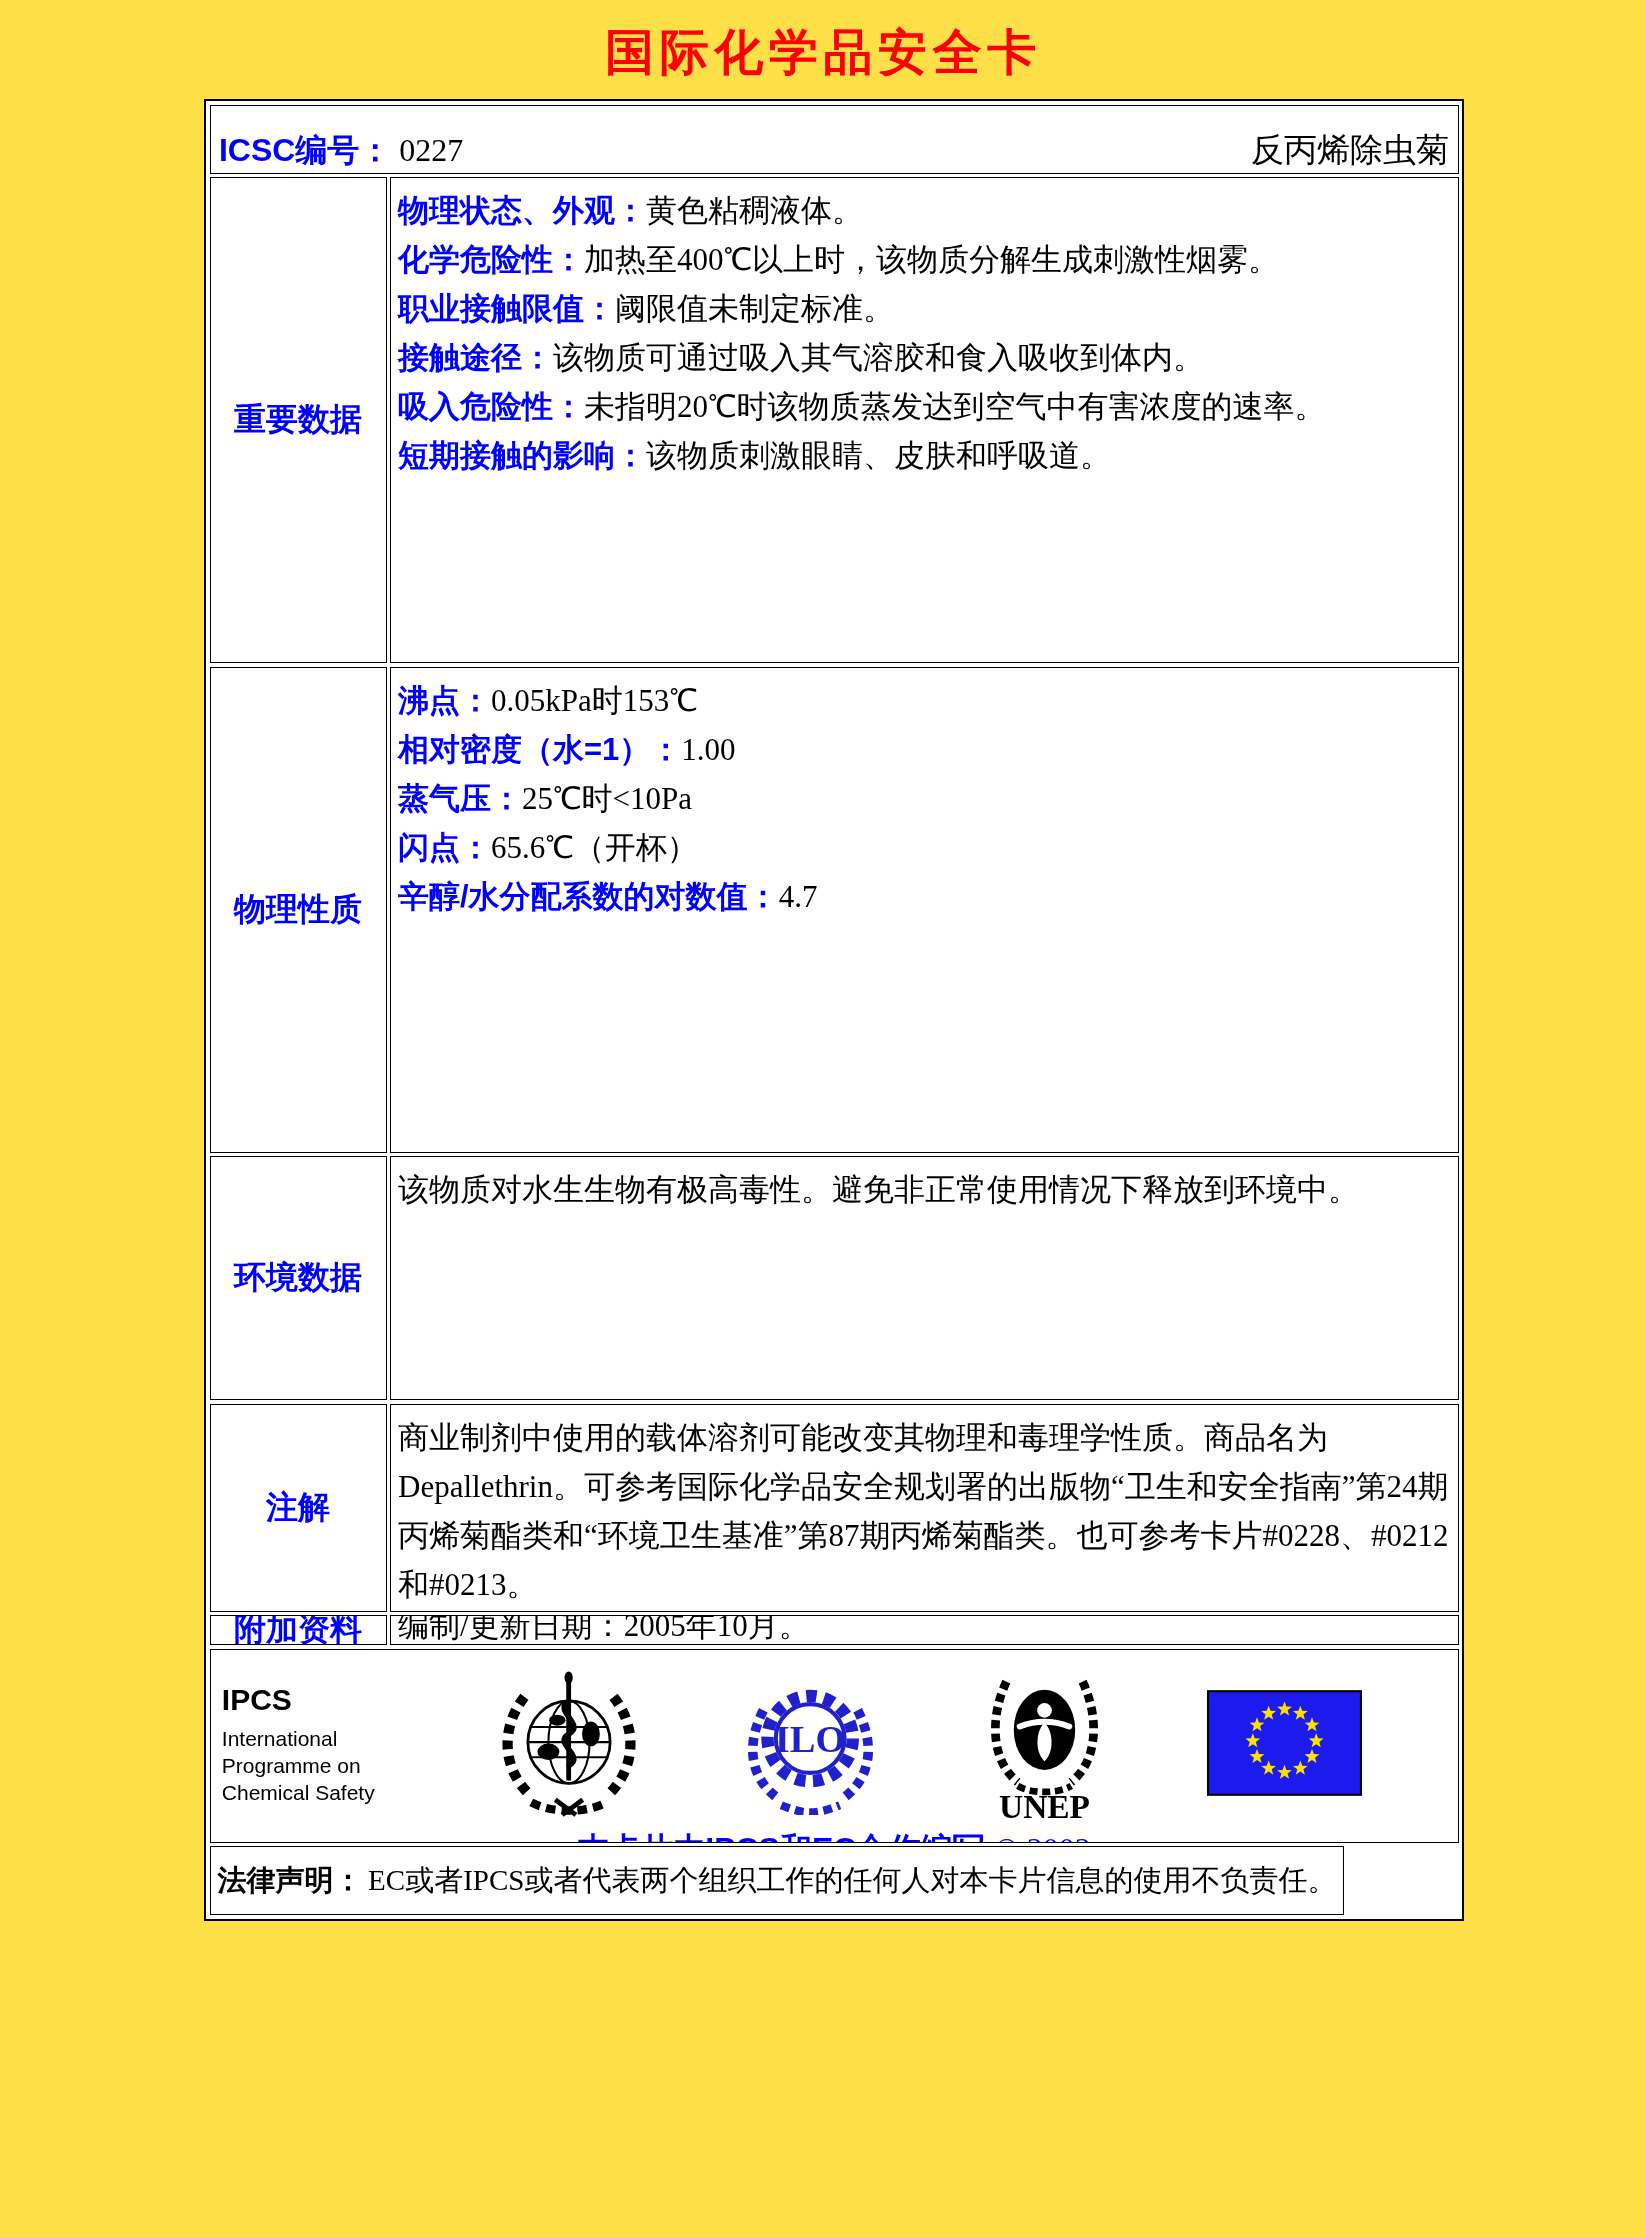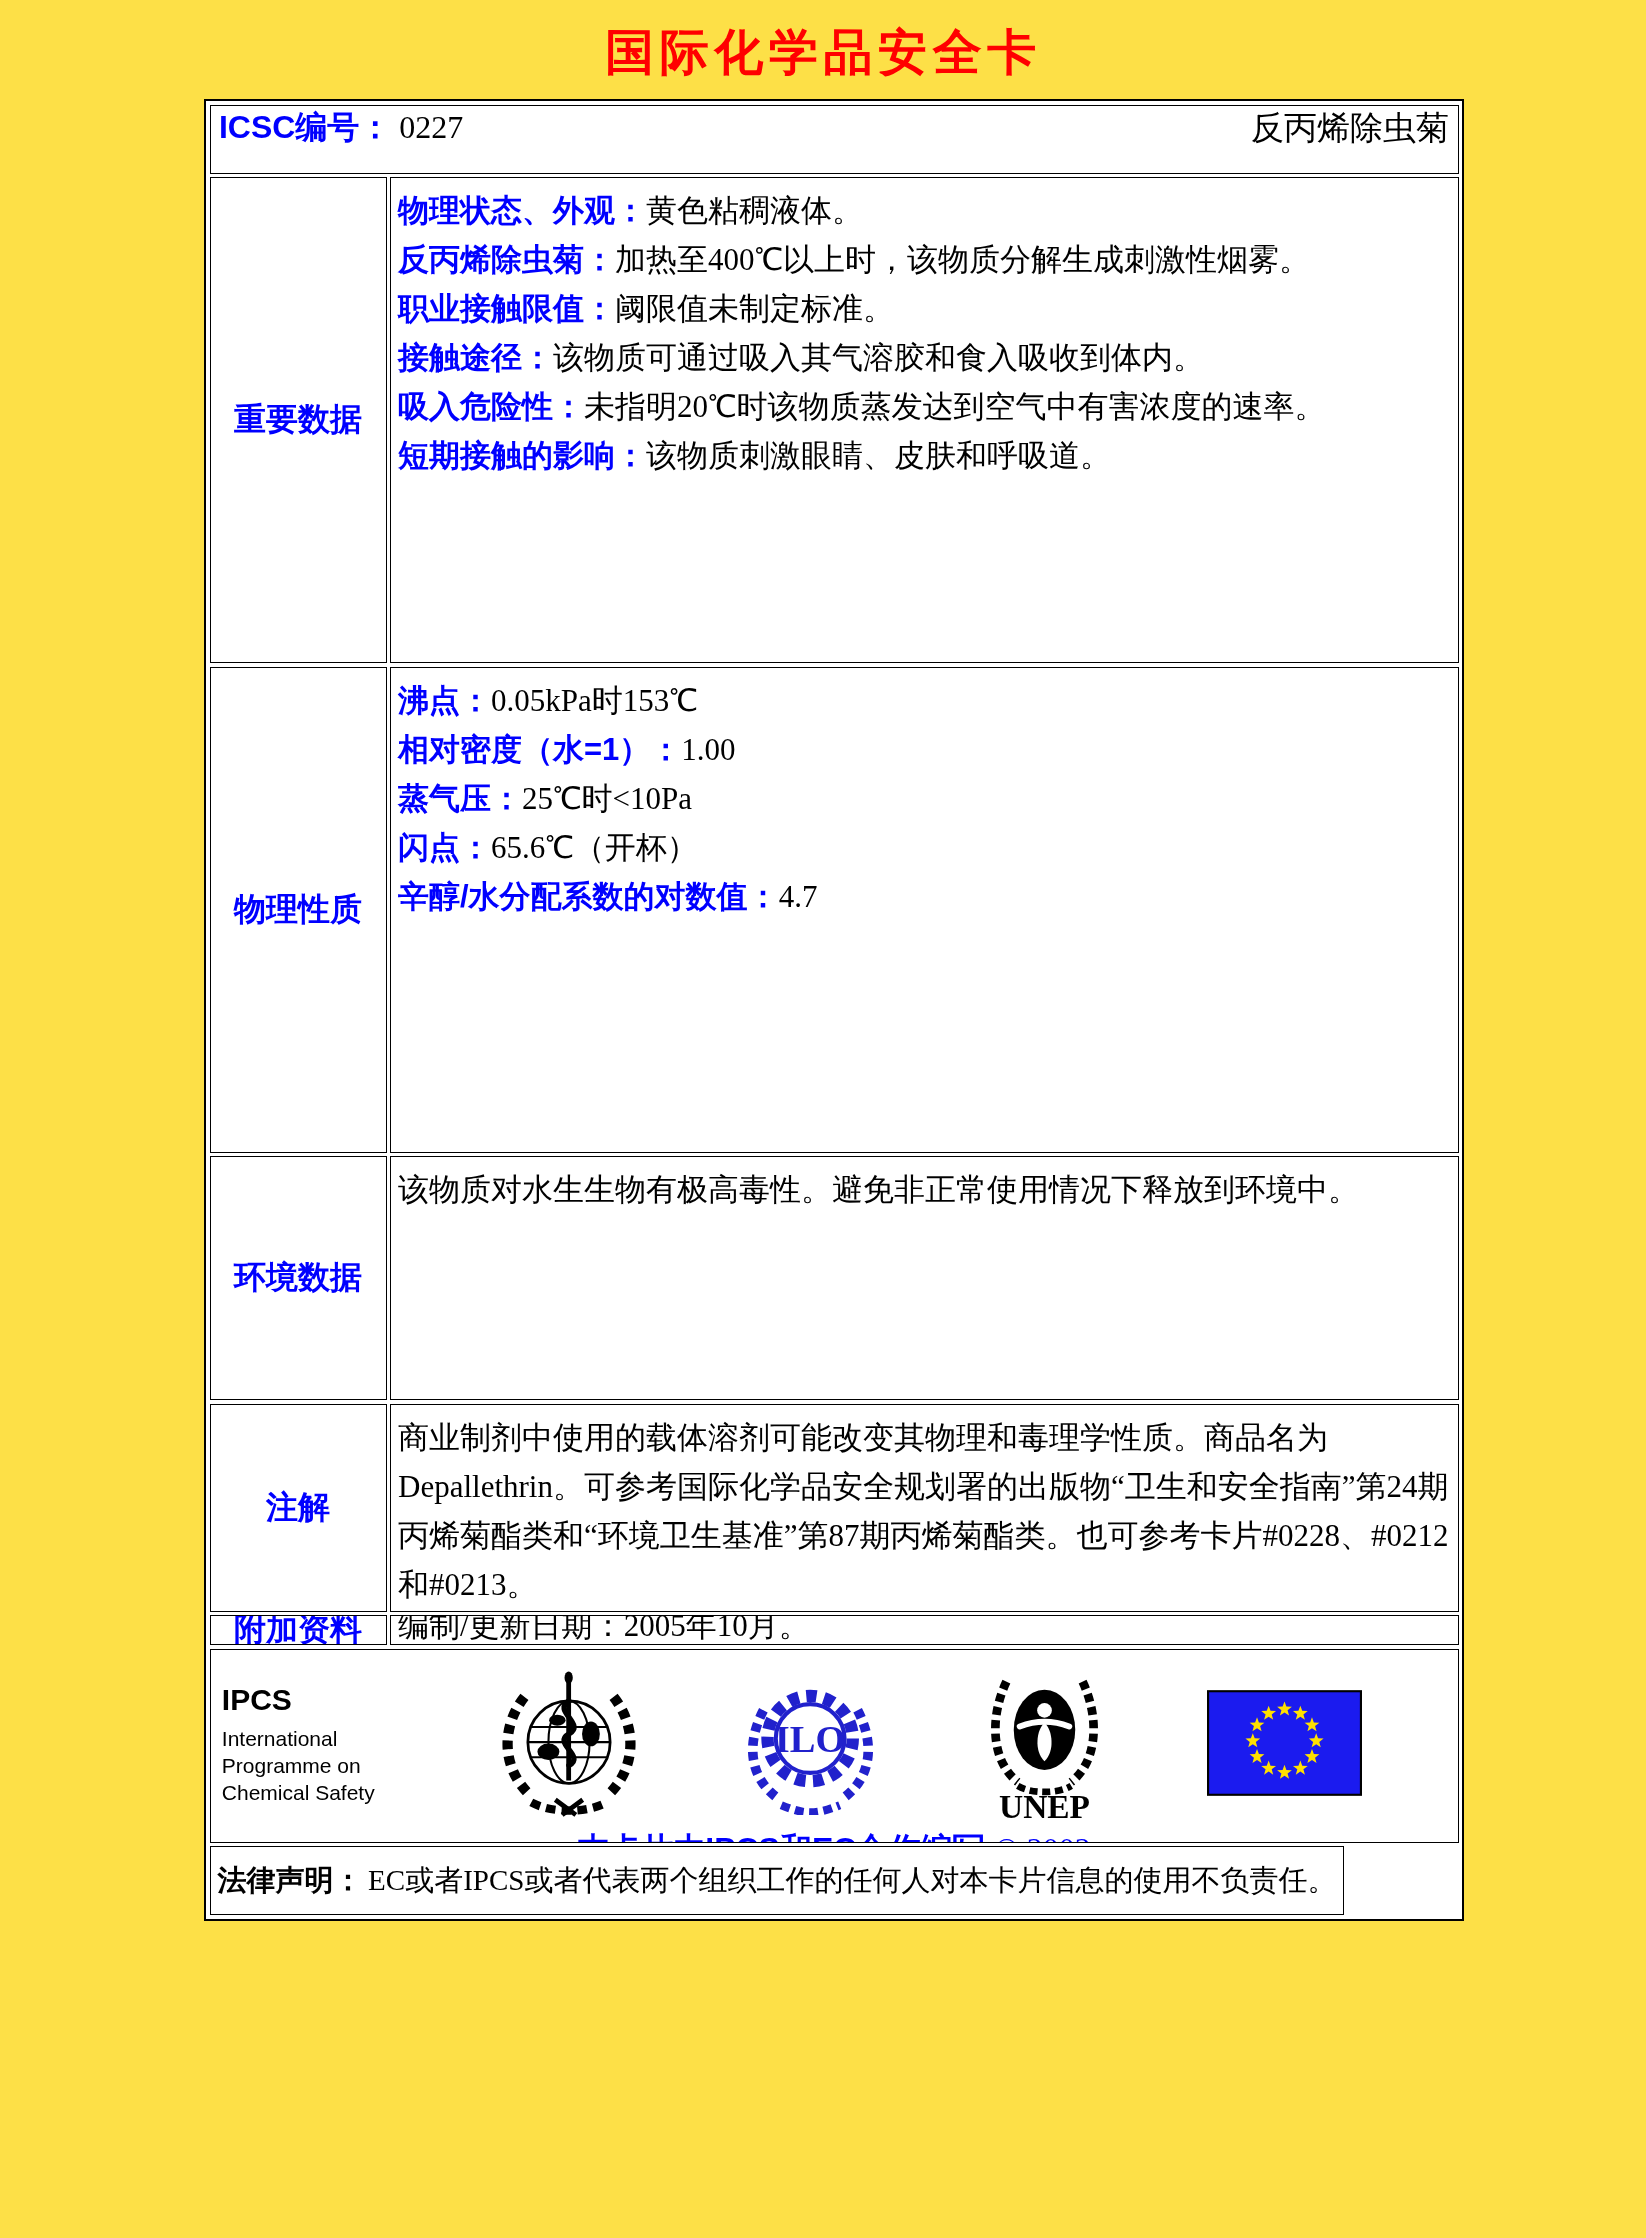--- a/index.html
+++ b/index.html
@@ -29,21 +29,21 @@
   .r-header  .cell { height:69px; }
   .r-important .cell { height:486px; }
   .r-physical  .cell { height:486px; }
   .r-env    .cell { height:244px; }
   .r-notes  .cell { height:208px; }
   .r-add    .cell { height:30px; }
   .r-footer .cell { height:194px; }
   .r-legal  .cell { height:69px; }
 
   .header-cell {
-    flex:1; display:flex; justify-content:space-between; align-items:flex-start;
+    flex:1; display:flex; justify-content:space-between; align-items:flex-end;
     padding:0 8.4px; font-size:32px;
   }
   .hdr-left { white-space:nowrap; }
   .lbl {
     color:#0000ff; font-family:"Liberation Sans", sans-serif; font-weight:bold;
   }
   .val { color:#000; font-family:"Liberation Serif", serif; }
   .chem-name { font-size:33px; }
 
   .line { font-size:31px; line-height:49px; }
@@ -87,21 +87,21 @@
           <span class="val">0227</span>
         </div>
         <div class="chem-name val">反丙烯除虫菊</div>
       </div>
     </div>
 
     <div class="row r-important">
       <div class="cell label-cell">重要数据</div>
       <div class="cell content-cell">
         <div class="line"><span class="lbl">物理状态、外观：</span><span class="val">黄色粘稠液体。</span></div>
-        <div class="line"><span class="lbl">反丙烯除虫菊：</span><span class="val">加热至400℃以上时，该物质分解生成刺激性烟雾。</span></div>
+        <div class="line"><span class="lbl">化学危险性：</span><span class="val">加热至400℃以上时，该物质分解生成刺激性烟雾。</span></div>
         <div class="line"><span class="lbl">职业接触限值：</span><span class="val">阈限值未制定标准。</span></div>
         <div class="line"><span class="lbl">接触途径：</span><span class="val">该物质可通过吸入其气溶胶和食入吸收到体内。</span></div>
         <div class="line"><span class="lbl">吸入危险性：</span><span class="val">未指明20℃时该物质蒸发达到空气中有害浓度的速率。</span></div>
         <div class="line"><span class="lbl">短期接触的影响：</span><span class="val">该物质刺激眼睛、皮肤和呼吸道。</span></div>
       </div>
     </div>
 
     <div class="row r-physical">
       <div class="cell label-cell">物理性质</div>
       <div class="cell content-cell">

